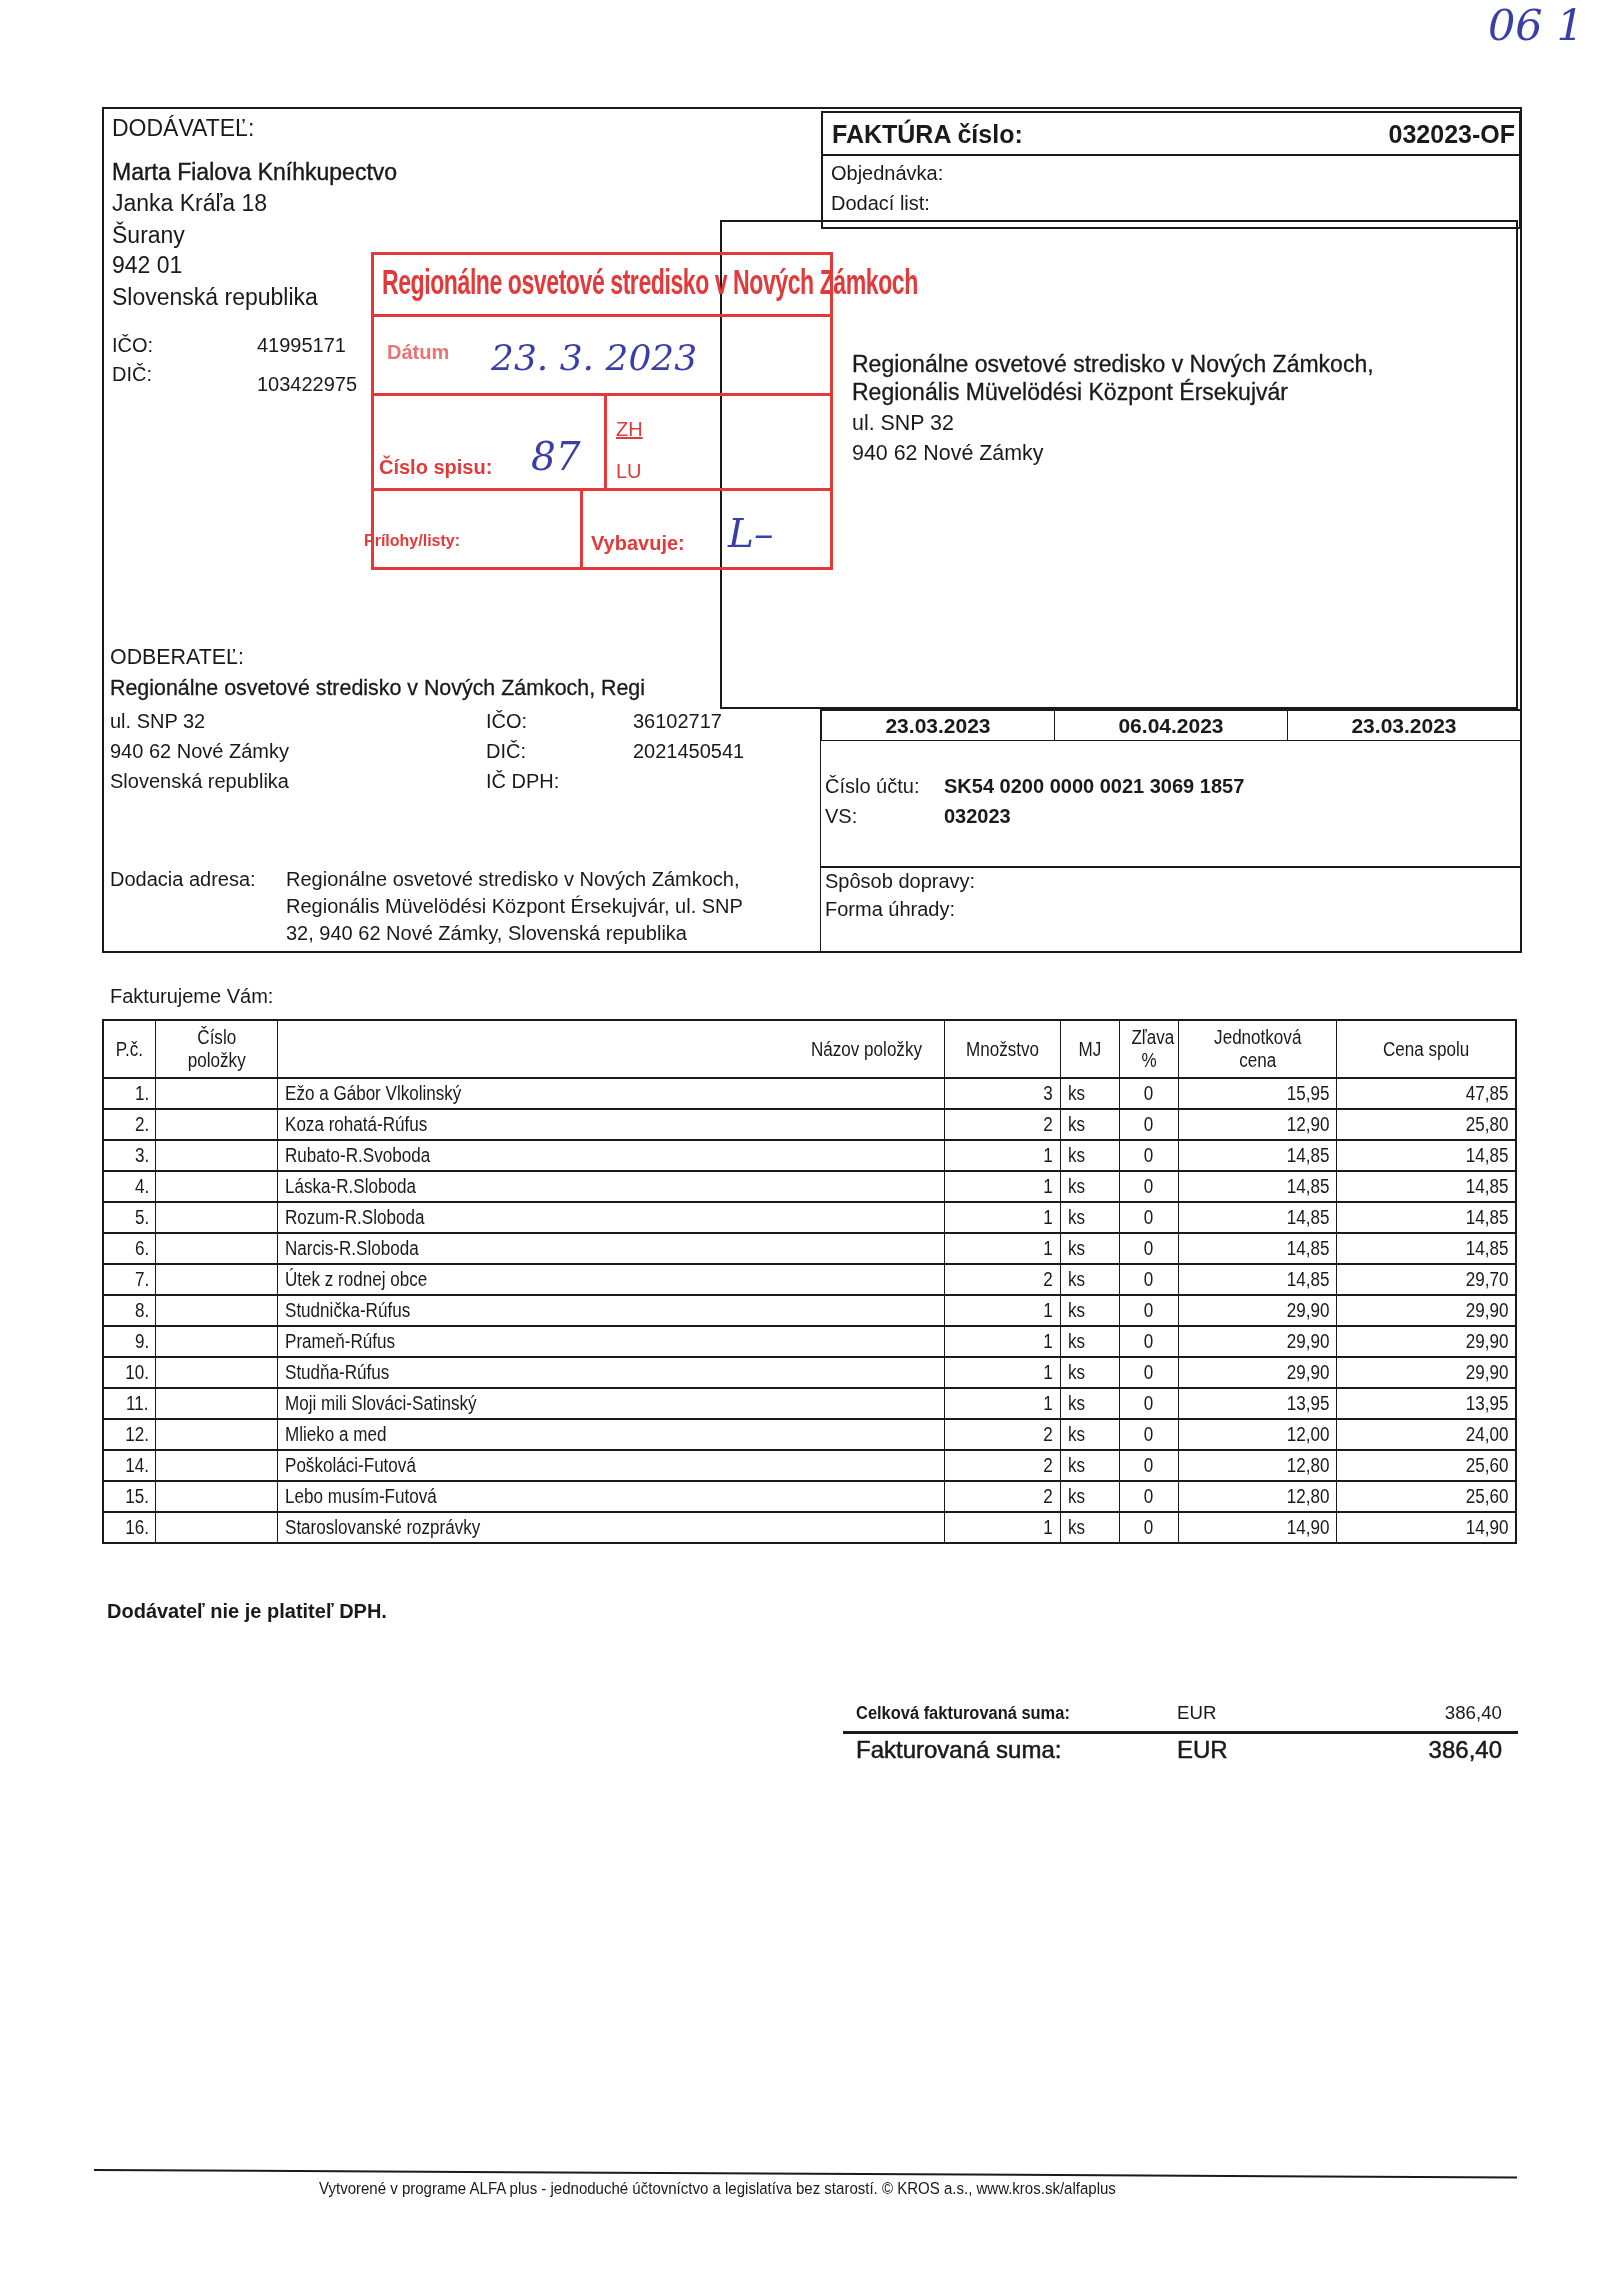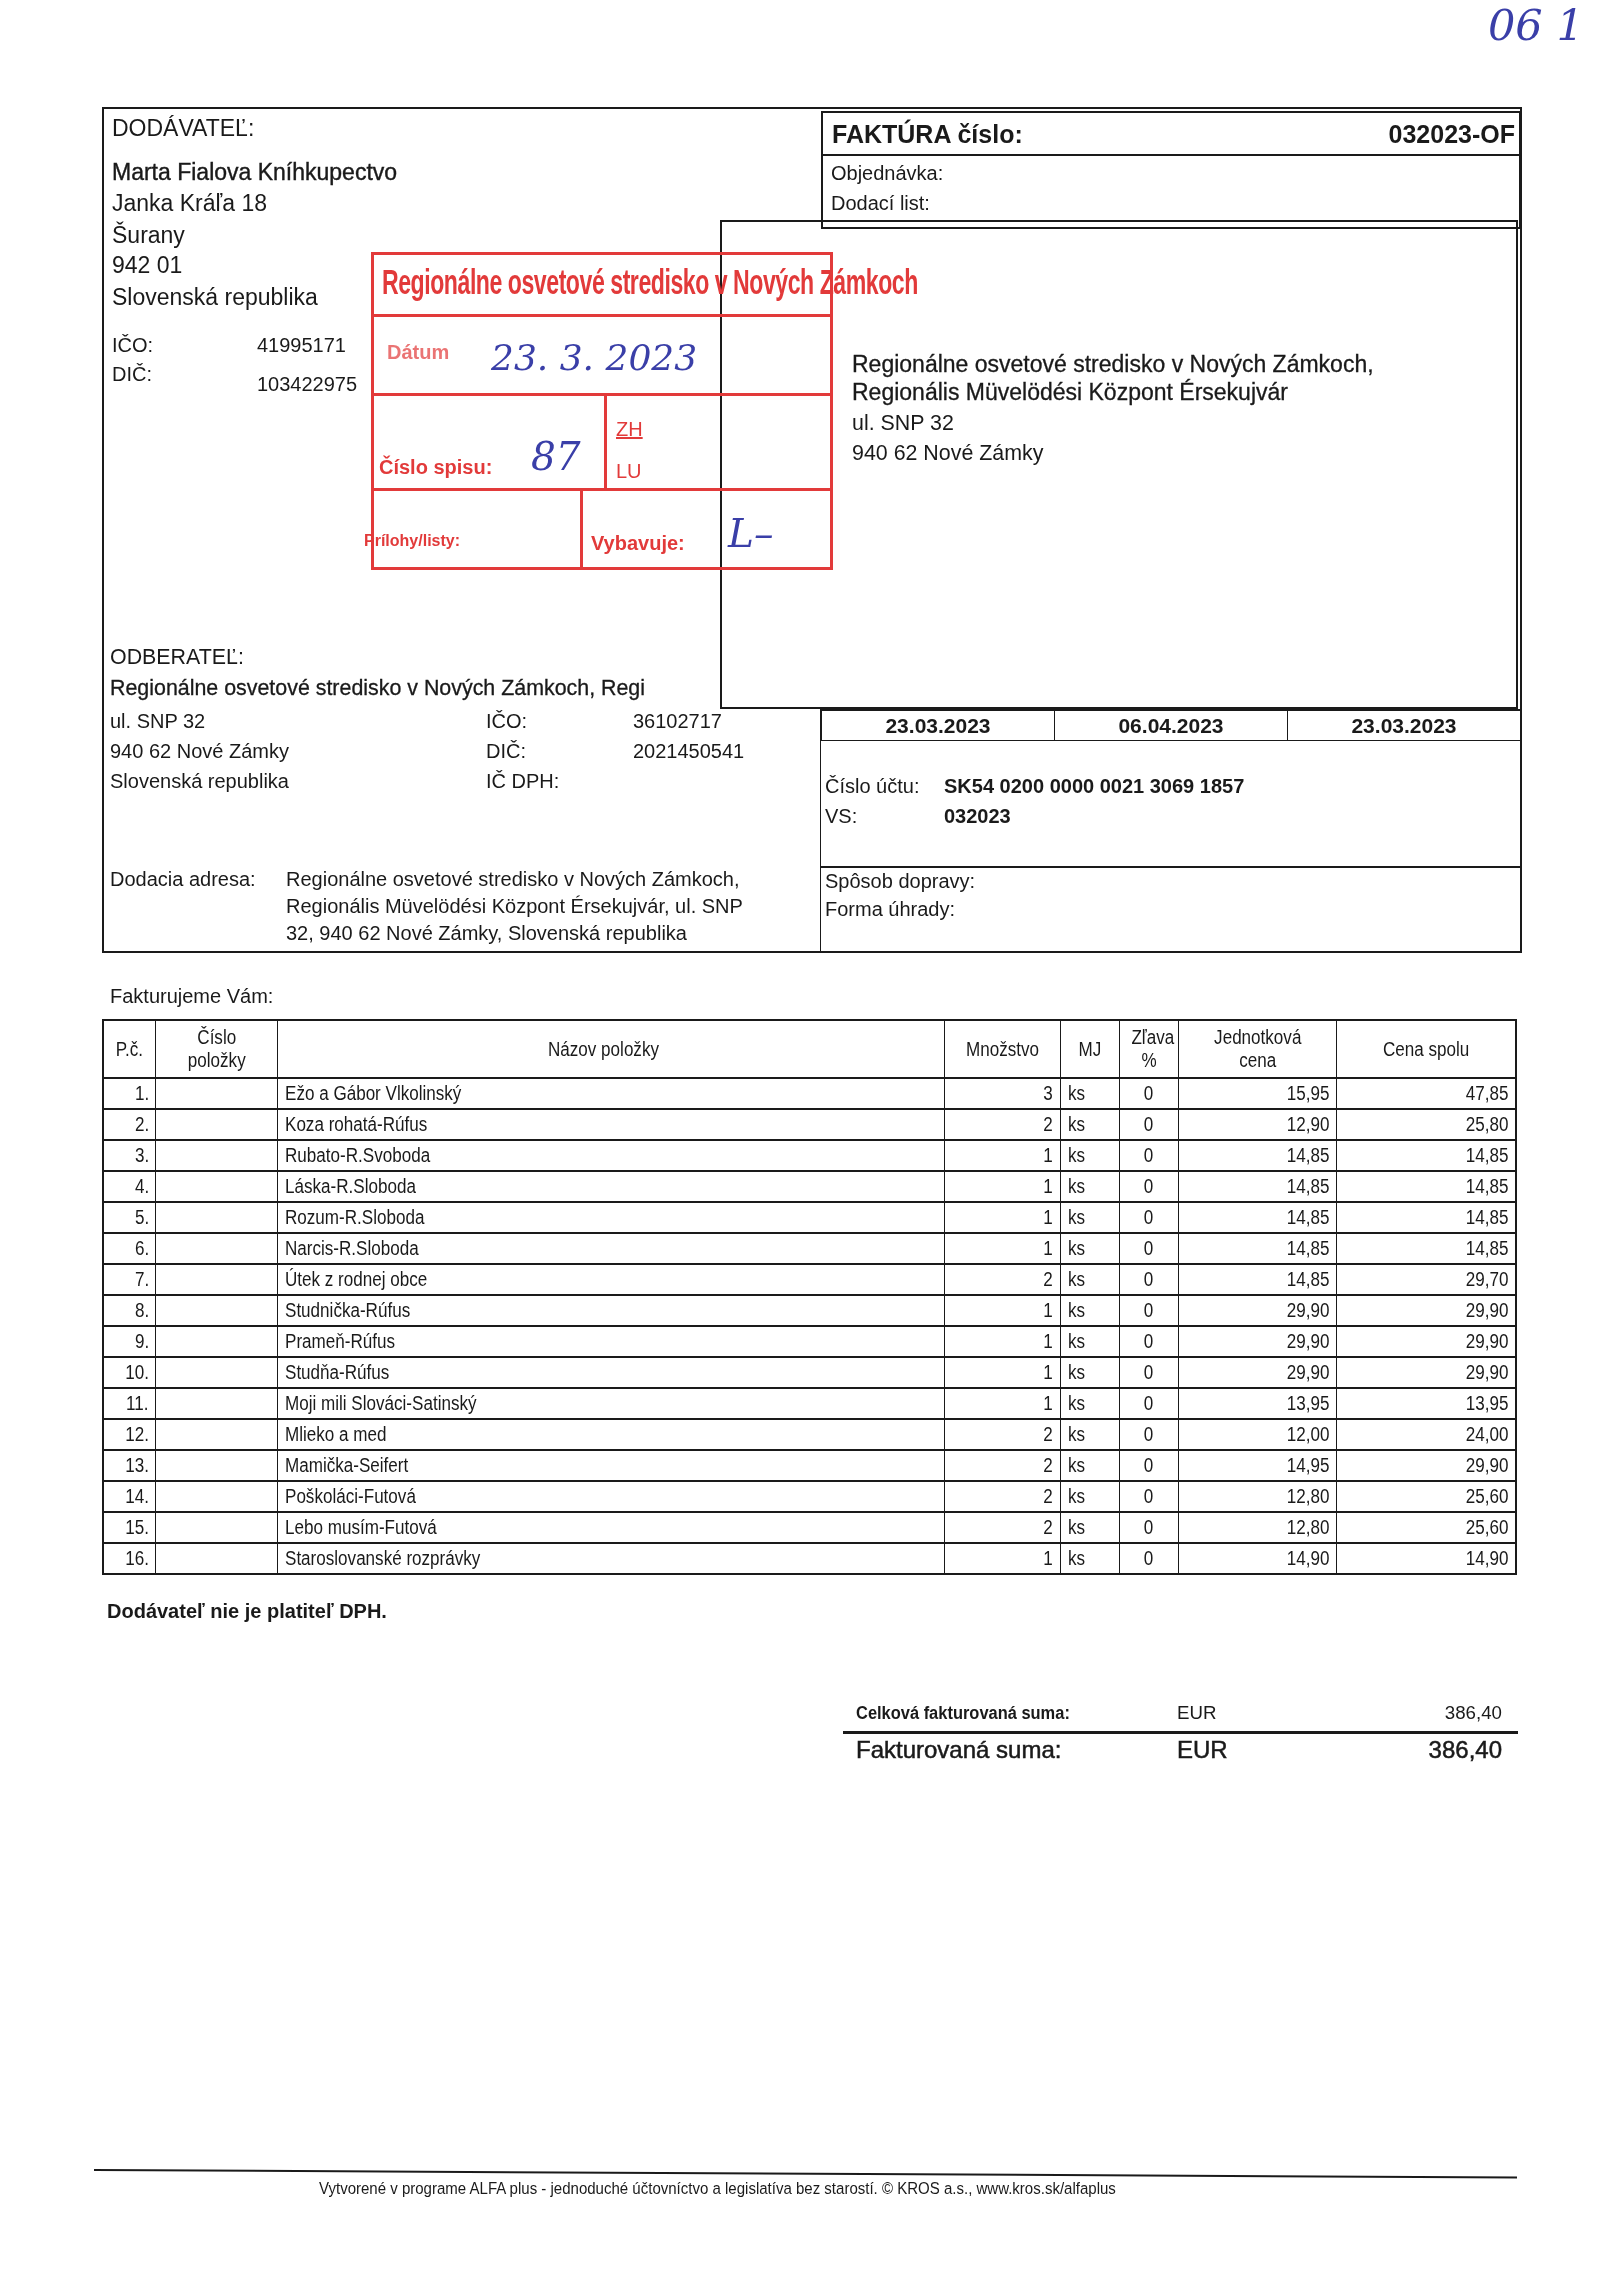--- a/index.html
+++ b/index.html
@@ -137,21 +137,21 @@
     <col style="width:116px">
       <col style="width:59px">
       <col style="width:59px">
     <col style="width:158px">
       <col style="width:180px">
   </colgroup>
   <thead>
     <tr>
       <th><span>P.č.</span></th>
       <th><span>Číslo položky</span></th>
-      <th style="text-align:center;"><span style="transform-origin:left center;">Názov položky</span></th>
+      <th style="text-align:right;"><span style="transform-origin:left center;">Názov položky</span></th>
       <th><span>Množstvo</span></th>
       <th><span>MJ</span></th>
       <th style="padding:0 2.7px; line-height:23px;"><span style="white-space:normal; width:40px;">Zľava %</span></th>
       <th><span>Jednotková cena</span></th>
       <th><span>Cena spolu</span></th>
     </tr>
   </thead>
   <tbody id="items-body">
       <tr>
         <td class="num"><span>1.</span></td>
@@ -267,30 +267,20 @@
         <td class="num"><span>12.</span></td>
         <td class="left"><span></span></td>
         <td class="left"><span>Mlieko a med</span></td>
         <td class="num"><span>2</span></td>
         <td class="left"><span>ks</span></td>
         <td class="ctr"><span>0</span></td>
         <td class="num"><span>12,00</span></td>
         <td class="num"><span>24,00</span></td>
       </tr>
       <tr>
-        <td class="num"><span>13.</span></td>
-        <td class="left"><span></span></td>
-        <td class="left"><span>Mamička-Seifert</span></td>
-        <td class="num"><span>2</span></td>
-        <td class="left"><span>ks</span></td>
-        <td class="ctr"><span>0</span></td>
-        <td class="num"><span>14,95</span></td>
-        <td class="num"><span>29,90</span></td>
-      </tr>
-      <tr>
         <td class="num"><span>14.</span></td>
         <td class="left"><span></span></td>
         <td class="left"><span>Poškoláci-Futová</span></td>
         <td class="num"><span>2</span></td>
         <td class="left"><span>ks</span></td>
         <td class="ctr"><span>0</span></td>
         <td class="num"><span>12,80</span></td>
         <td class="num"><span>25,60</span></td>
       </tr>
       <tr>

